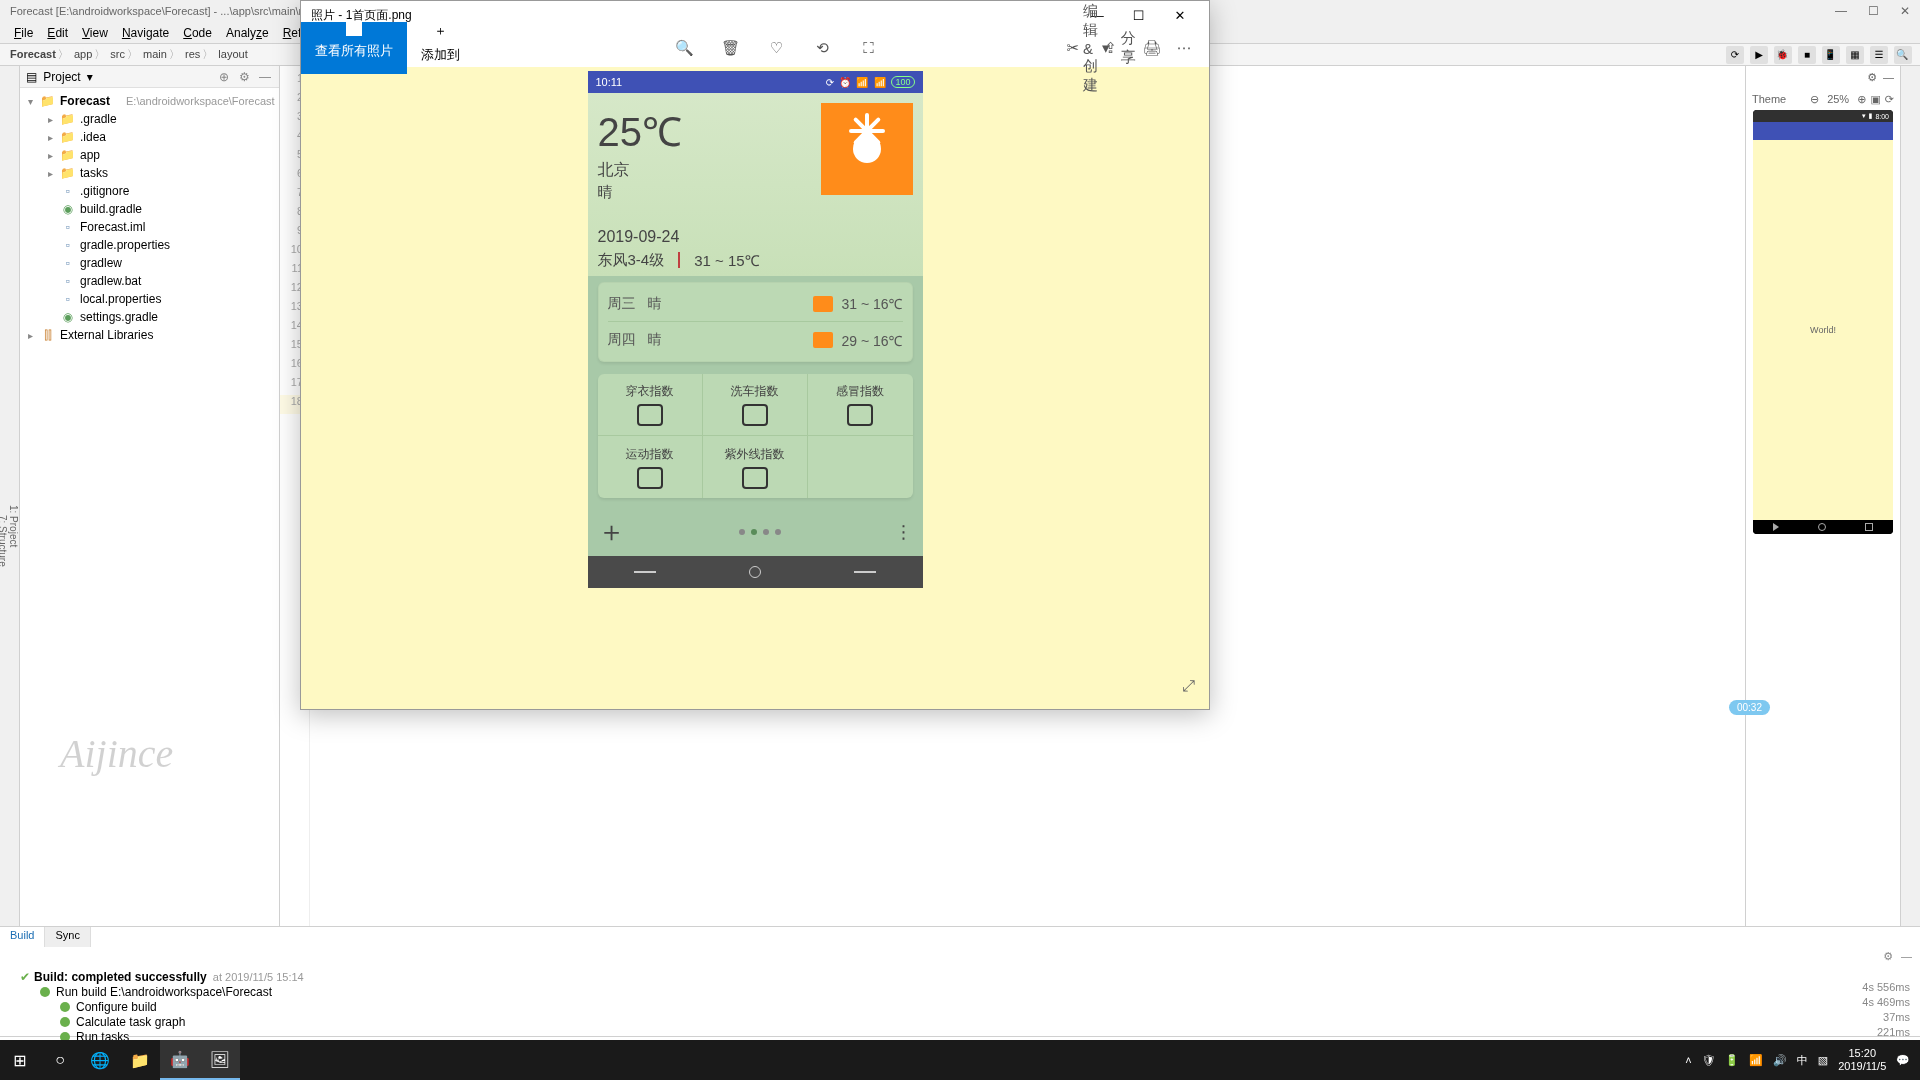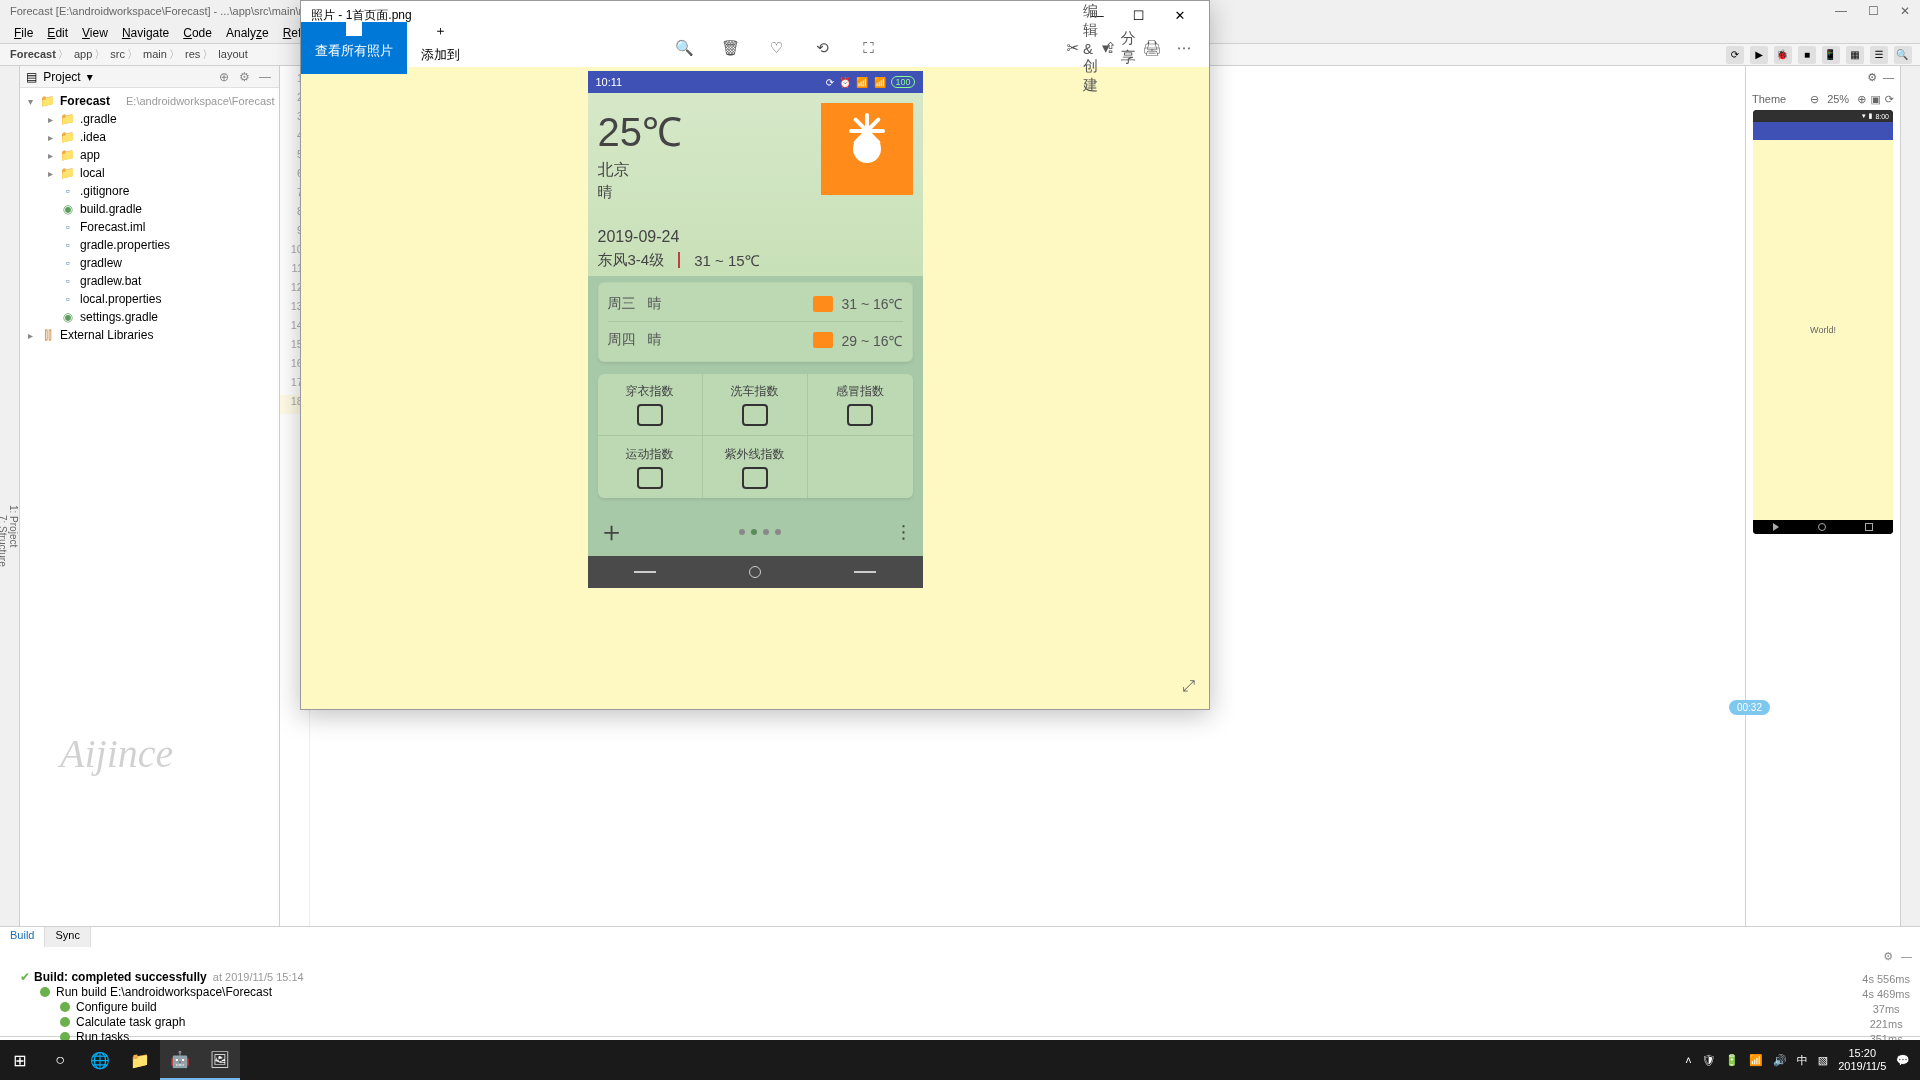--- a/index.html
+++ b/index.html
@@ -53,21 +53,21 @@
 
 .bottom-panel { height: 110px; border-top: 1px solid #d0d0d0; background: #fff; }
 .btabs { height: 20px; display: flex; font-size: 11px; }
 .btabs span { padding: 2px 10px; background: #eee; border-right: 1px solid #ddd; }
 .btabs span.active { background: #fff; color: #1a6db3; }
 .build-tree { padding: 4px 20px; font-size: 12px; position: relative; }
 .build-tree .row { height: 15px; display: flex; align-items: center; }
 .build-tree .row .dot { width: 10px; height: 10px; border-radius: 50%; background: #6ab04c; margin-right: 6px; }
 .build-tree .row.d1 { padding-left: 20px; } .build-tree .row.d2 { padding-left: 40px; }
 .build-tree .muted { color: #999; font-size: 11px; margin-left: 6px; }
-.build-times { position: absolute; right: 10px; top: 8px; font-size: 11px; color: #888; text-align: center; }
+.build-times { position: absolute; right: 10px; top: 16px; font-size: 11px; color: #888; text-align: right; }
 .build-times div { height: 15px; }
 .build-panel-top { display:flex; align-items:center; height:18px; justify-content:flex-end; padding-right:8px; gap:8px; font-size:11px; color:#888; }
 
 .bottom-strip { height: 20px; border-top: 1px solid #d0d0d0; display: flex; align-items: center; font-size: 11px; padding: 0 8px; }
 .bottom-strip span { padding: 0 8px; display: inline-flex; align-items: center; gap: 4px; }
 .bottom-strip .fill { flex: 1; }
 .status { height: 24px; border-top: 1px solid #d0d0d0; background: #f5f5f5; display: flex; align-items: center; font-size: 11px; padding: 0 8px; color: #555; }
 .status .fill { flex: 1; }
 .status span { padding: 0 6px; }
 
@@ -218,21 +218,21 @@
               <span>.idea</span>
             </div>
             <div class="tree-row d1">
               <span class="arrow">▸</span>
               <span class="ico folder">📁</span>
               <span>app</span>
             </div>
             <div class="tree-row d1">
               <span class="arrow">▸</span>
               <span class="ico folder">📁</span>
-              <span>local</span>
+              <span>tasks</span>
             </div>
             <div class="tree-row d1">
               <span class="arrow"></span>
               <span class="ico file">▫</span>
               <span>.gitignore</span>
             </div>
             <div class="tree-row d1">
               <span class="arrow"></span>
               <span class="ico green">◉</span>
               <span>build.gradle</span>

